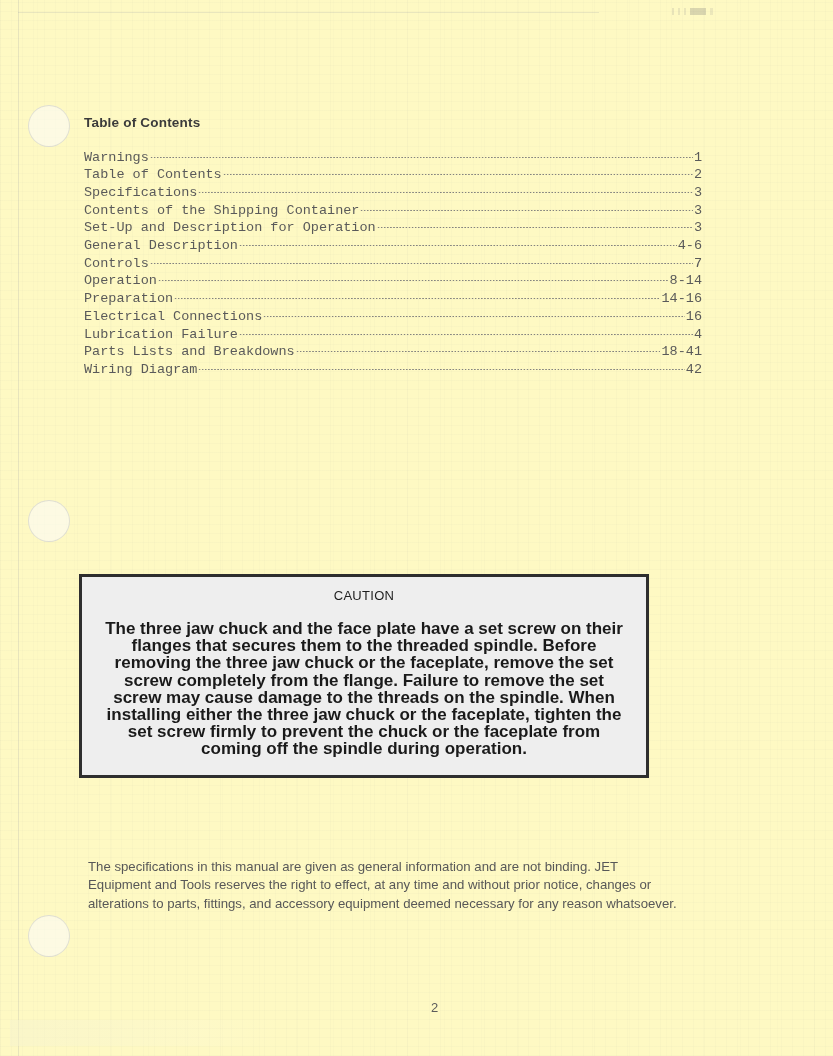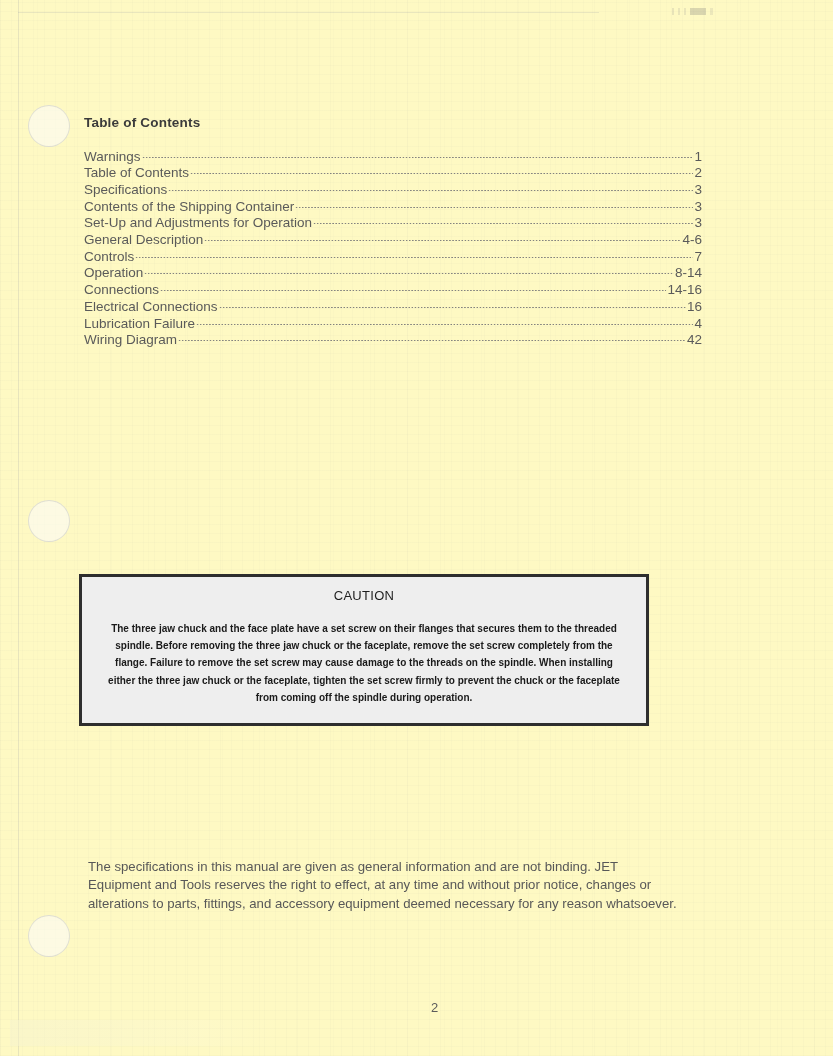--- a/index.html
+++ b/index.html
@@ -127,20 +127,21 @@
     padding: 0;
   }
 
   .toc-row {
     display: flex;
     align-items: baseline;
     font-size: 13.5px;
     line-height: 15.2px;
     color: #5a5a5a;
     white-space: nowrap;
+    font-family: Liberation Mono, monospace;
   }
 
   .toc-title { flex: 0 0 auto; }
 
   .toc-dots {
     flex: 1 1 auto;
     margin: 0 1px;
     overflow: hidden;
     height: 1em;
     position: relative;
@@ -178,21 +179,21 @@
     text-align: center;
     font-size: 13px;
     font-weight: normal;
     color: #1e1e1e;
     letter-spacing: 0.3px;
     margin-bottom: 17px;
   }
 
   .caution-body {
     text-align: center;
-    font-size: 10px;
+    font-size: 17px;
     font-weight: bold;
     line-height: 17.2px;
     color: #1a1a1a;
     margin: 4px;
   }
 
   
   .disclaimer {
     position: absolute;
     left: 84px;
@@ -251,53 +252,58 @@
           <span class="toc-title">Specifications</span>
           <span class="toc-dots"></span>
           <span class="toc-page">3</span>
         </li>
         <li class="toc-row">
           <span class="toc-title">Contents of the Shipping Container</span>
           <span class="toc-dots"></span>
           <span class="toc-page">3</span>
         </li>
         <li class="toc-row">
-          <span class="toc-title">Set-Up and Adjustments for Operation</span>
+          <span class="toc-title">Set-Up and Description for Operation</span>
           <span class="toc-dots"></span>
           <span class="toc-page">3</span>
         </li>
         <li class="toc-row">
           <span class="toc-title">General Description</span>
           <span class="toc-dots"></span>
           <span class="toc-page">4-6</span>
         </li>
         <li class="toc-row">
           <span class="toc-title">Controls</span>
           <span class="toc-dots"></span>
           <span class="toc-page">7</span>
         </li>
         <li class="toc-row">
           <span class="toc-title">Operation</span>
           <span class="toc-dots"></span>
           <span class="toc-page">8-14</span>
         </li>
         <li class="toc-row">
-          <span class="toc-title">Connections</span>
+          <span class="toc-title">Preparation</span>
           <span class="toc-dots"></span>
           <span class="toc-page">14-16</span>
         </li>
         <li class="toc-row">
           <span class="toc-title">Electrical Connections</span>
           <span class="toc-dots"></span>
           <span class="toc-page">16</span>
         </li>
         <li class="toc-row">
           <span class="toc-title">Lubrication Failure</span>
           <span class="toc-dots"></span>
           <span class="toc-page">4</span>
+        </li>
+        <li class="toc-row">
+          <span class="toc-title">Parts Lists and Breakdowns</span>
+          <span class="toc-dots"></span>
+          <span class="toc-page">18-41</span>
         </li>
         <li class="toc-row">
           <span class="toc-title">Wiring Diagram</span>
           <span class="toc-dots"></span>
           <span class="toc-page">42</span>
         </li>
       </ul>
     </section>
 
     <section class="caution-box">

